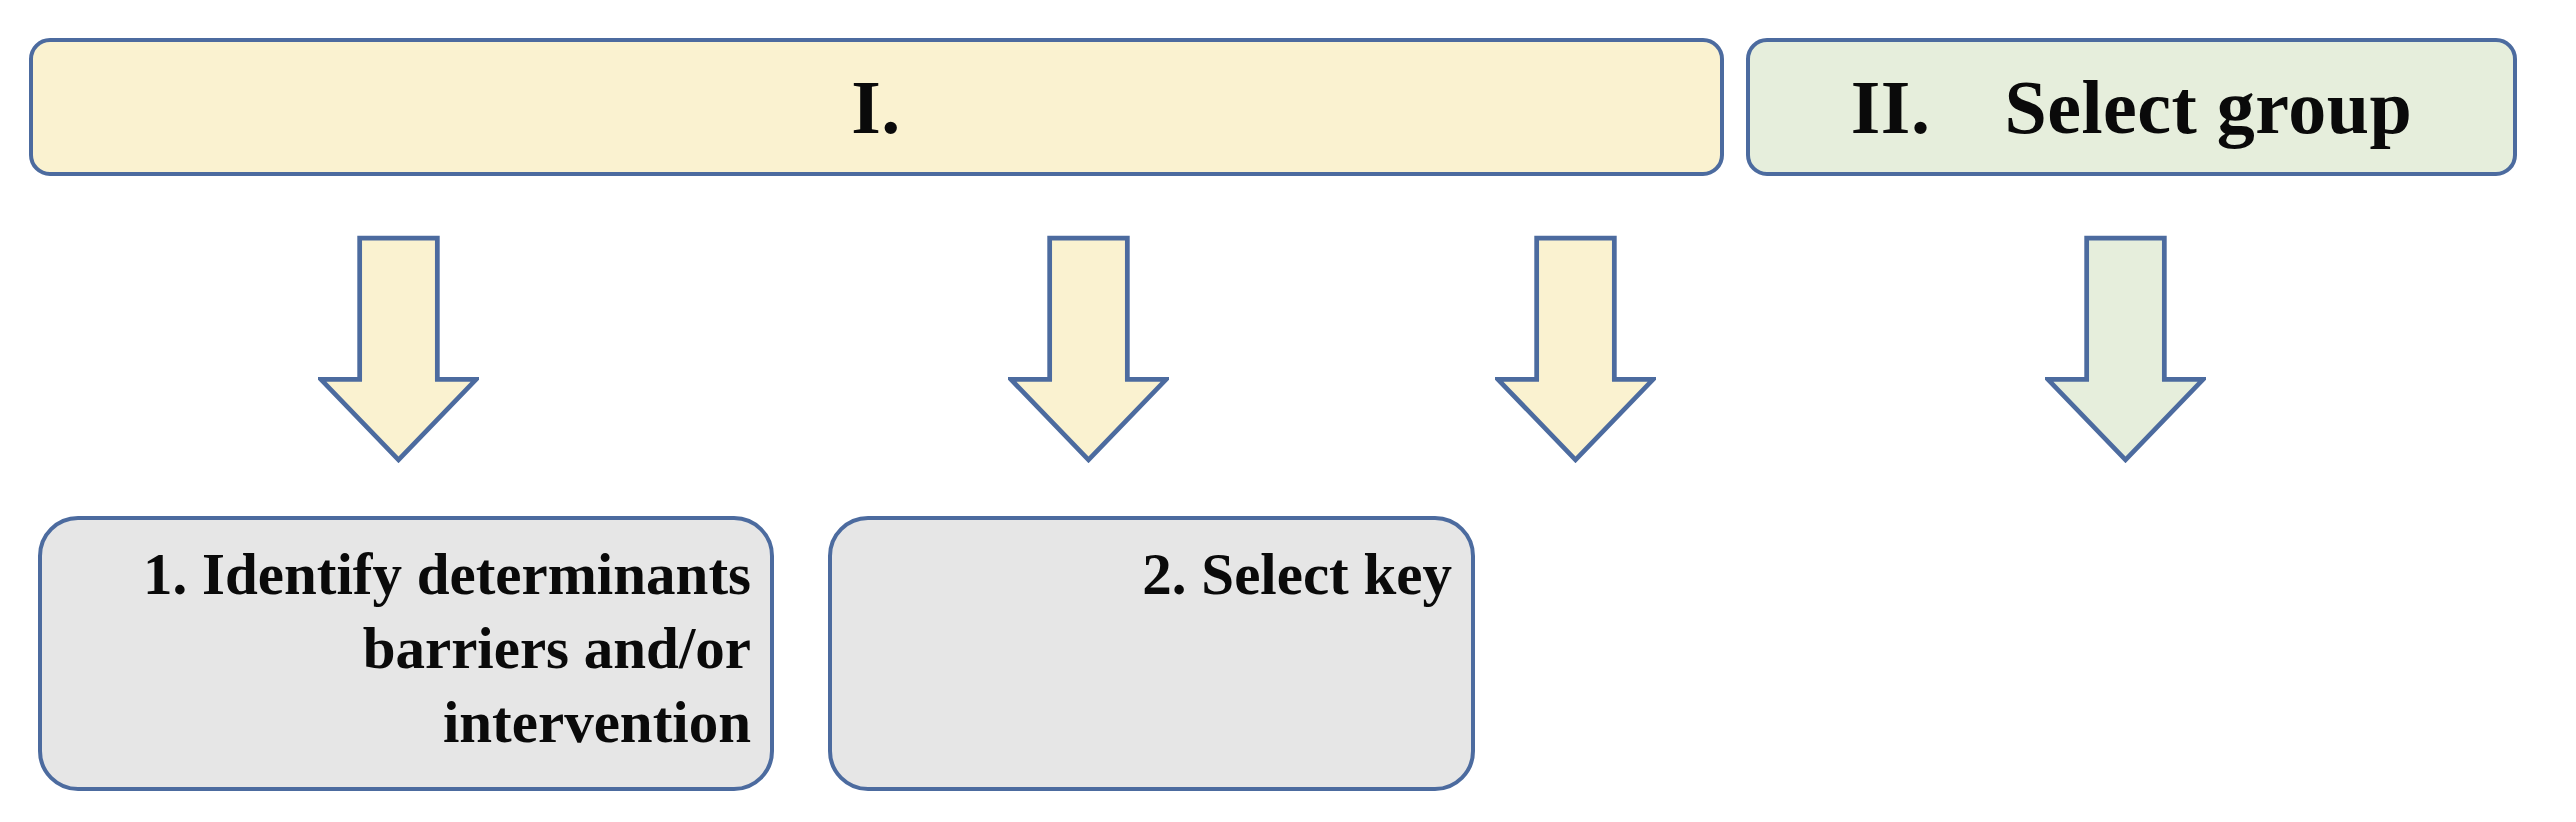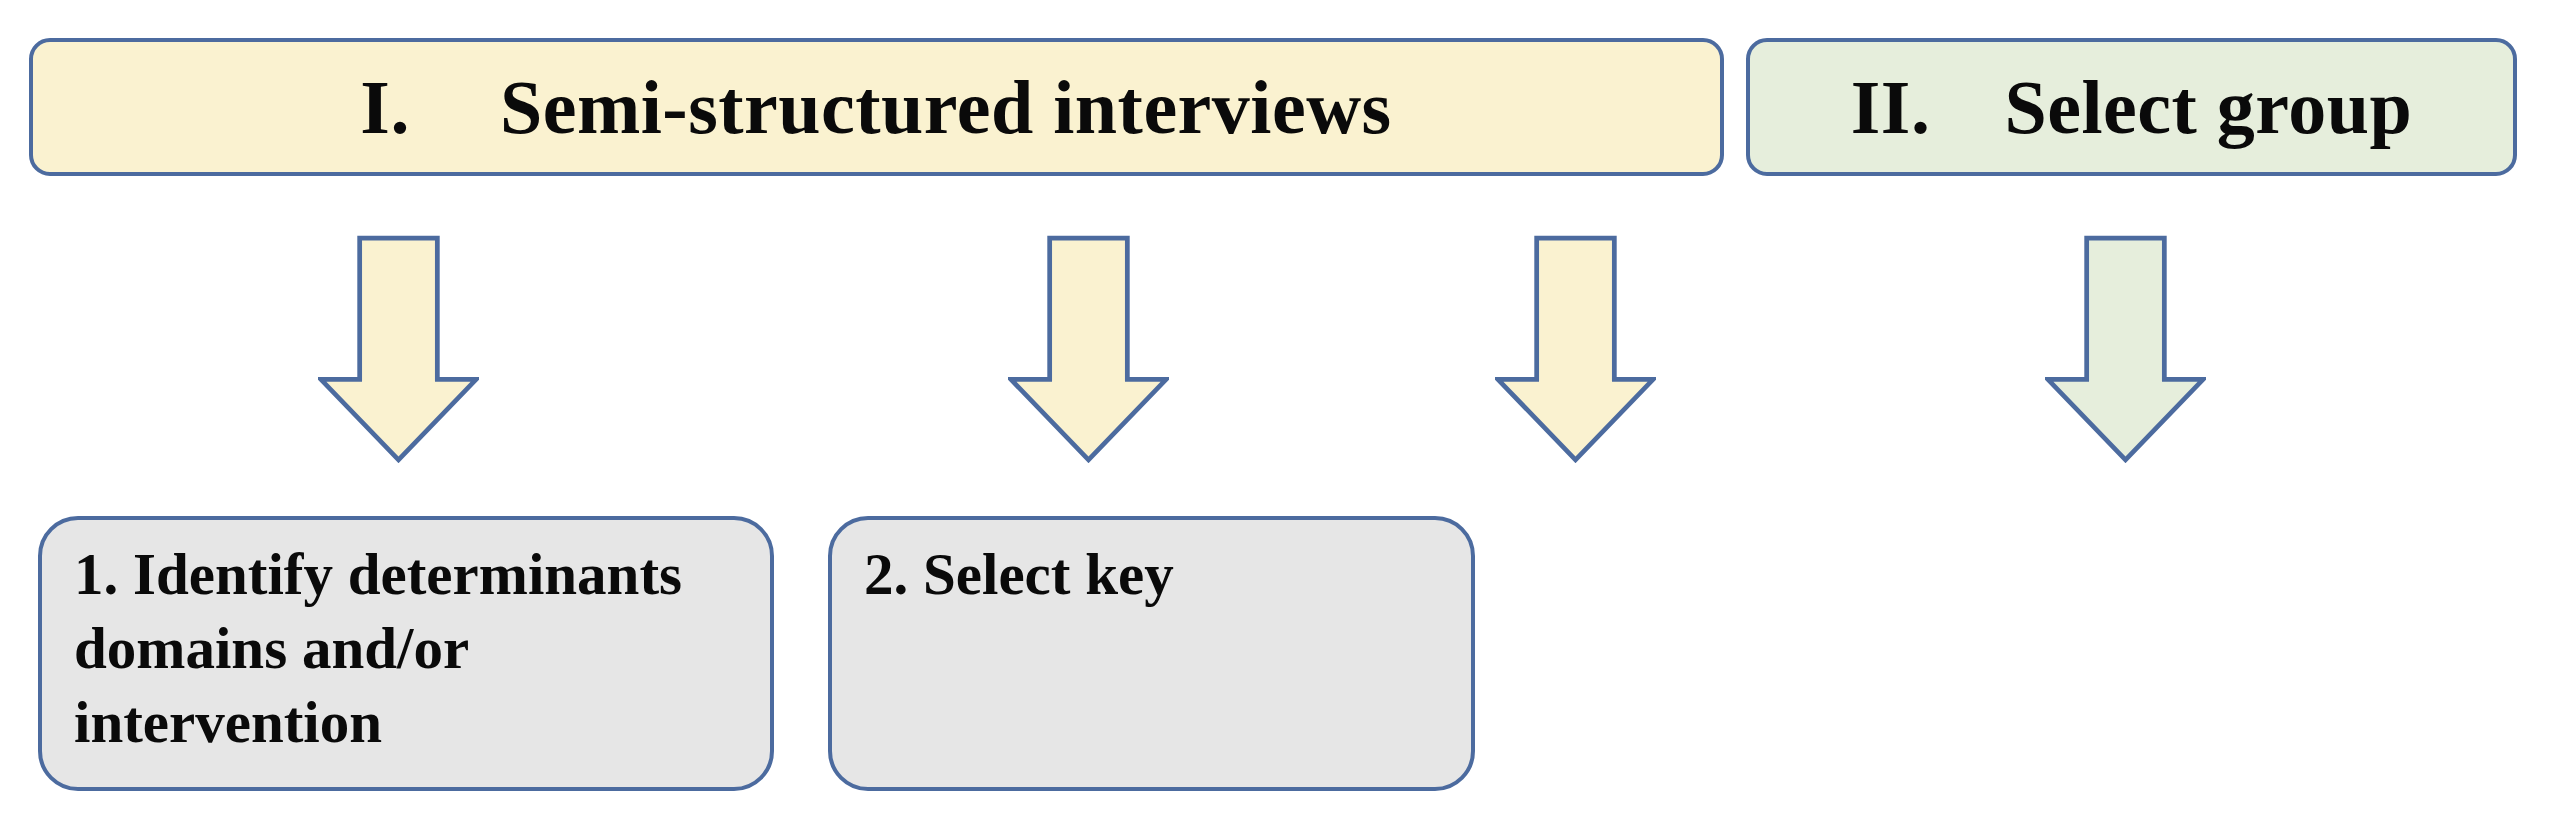--- a/index.html
+++ b/index.html
@@ -68,30 +68,29 @@
     border-radius: 40px;
     padding: 17px 19px 0 32px;
     font-weight: bold;
     font-size: 59px;
     line-height: 74px;
     color: var(--text, #0a0a0a);
   }
   .sbox-1 { left: 38px;   width: 736px;  }
   .sbox-2 { left: 828px;  width: 647px;  }
   .sbox-3 { left: 1432px; width: 1126px; }
-  .sbox .line { white-space: nowrap; }
+  .sbox .line { white-space: nowrap; text-align: right; }
 </style>
 </head>
 <body>
 
 <div class="canvas">
 
   <div class="hbox hbox-1" style="background: rgb(250, 242, 208);">
     <span class="num">I.</span>
-    <span class="lbl">Semi-structured interviews</span>
   </div>
 
   <div class="hbox hbox-2" style="background: rgb(230, 238, 220);">
     <span class="num">II.</span>
     <span class="lbl">Select group</span>
   </div>
 
   <div class="arrow arrow-1">
     <svg viewBox="0 0 170 240">
       <polygon points="44,3 126,3 126,152 167,152 85,237 3,152 44,152" fill="#FAF2D0"></polygon>
@@ -108,21 +107,21 @@
     </svg>
   </div>
   <div class="arrow arrow-4">
     <svg viewBox="0 0 170 240">
       <polygon points="44,3 126,3 126,152 167,152 85,237 3,152 44,152" fill="#E6EEDC"></polygon>
     </svg>
   </div>
 
   <div class="sbox sbox-1">
     <div class="line">1. Identify determinants</div>
-    <div class="line">domains and/or</div>
+    <div class="line">barriers and/or</div>
     <div class="line">intervention</div>
   </div>
 
   <div class="sbox sbox-2">
     <div class="line">2. Select key</div>
   </div>
 
 
 </div>
 

